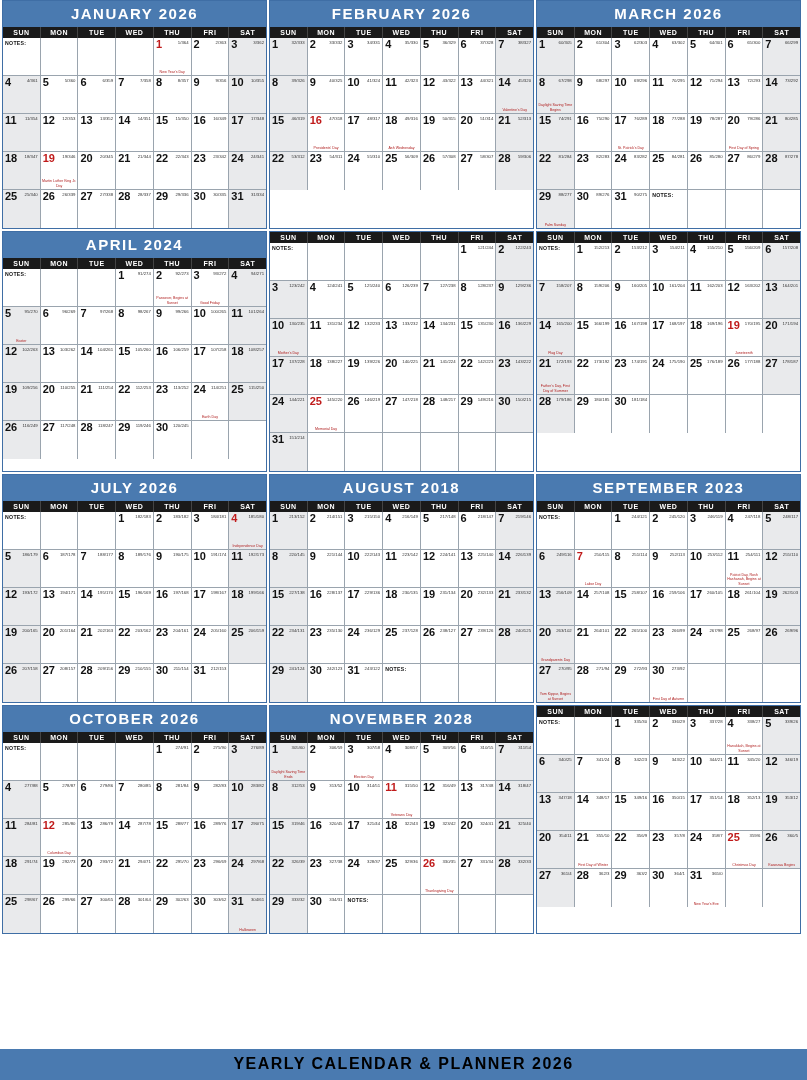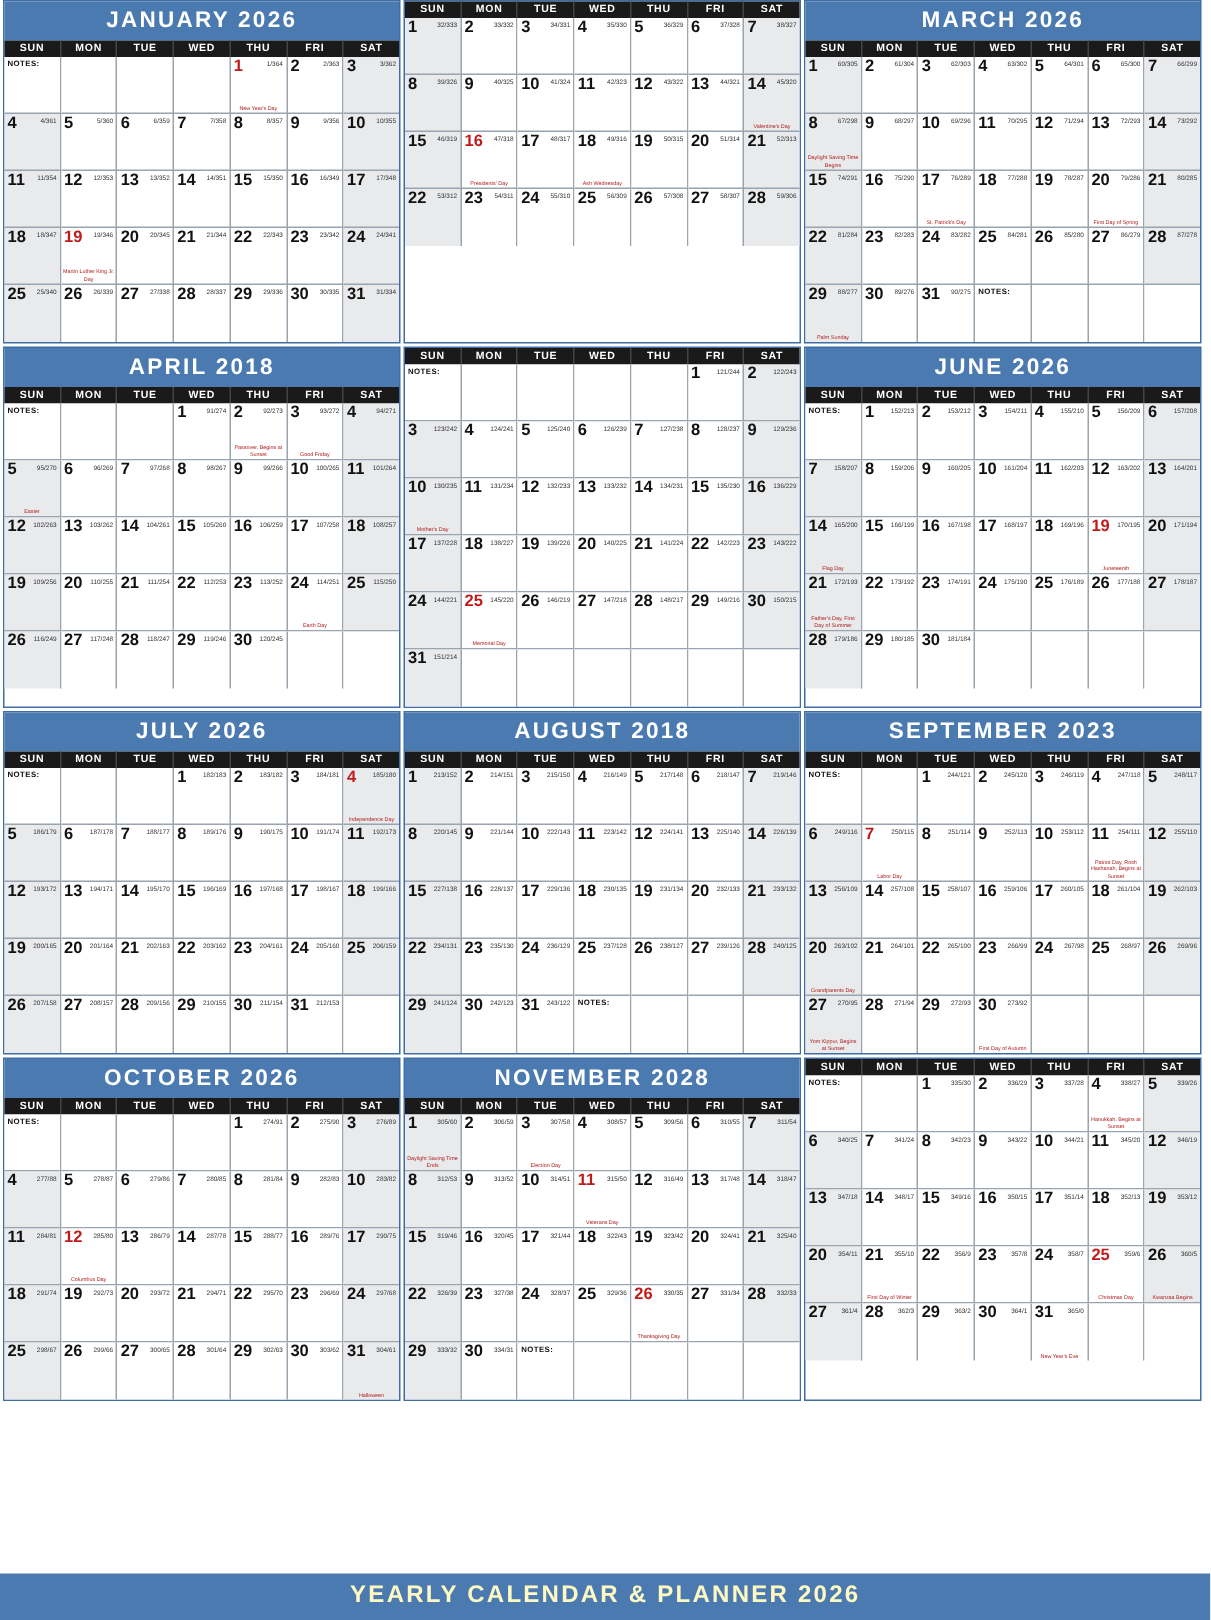--- a/index.html
+++ b/index.html
@@ -101,21 +101,21 @@
     top: 2px; left: 2px;
     font-size: 5.2px;
     font-weight: bold;
     color: #111;
     letter-spacing: 0.3px;
   }
   .footer {
     position: absolute;
     left: 0; right: 0; bottom: 0;
     background: #4a7ab0;
-    color: #fef9c3;
+    color: #000000;
     text-align: center;
     font-weight: bold;
     font-size: 16px;
     letter-spacing: 1.5px;
     padding: 6px 0 7px 0;
   }
 </style>
 </head>
 <body>
 
@@ -272,20 +272,21 @@
                 <span class="julian">30/335</span>
               </div>
               <div class="cell shaded">
                 <span class="daynum">31</span>
                 <span class="julian">31/334</span>
               </div>
             </div>
           </div>
         </div>
         <div class="month">
+          <div class="month-title">FEBRUARY  2026</div>
           <div class="dow-row">
             <div class="dow">SUN</div>
             <div class="dow">MON</div>
             <div class="dow">TUE</div>
             <div class="dow">WED</div>
             <div class="dow">THU</div>
             <div class="dow">FRI</div>
             <div class="dow">SAT</div>
           </div>
           <div class="weeks">
@@ -568,21 +569,21 @@
               </div>
               <div class="cell empty"></div>
               <div class="cell empty"></div>
               <div class="cell empty"></div>
             </div>
           </div>
         </div>
       </div>
       <div class="quarter-row">
         <div class="month">
-          <div class="month-title">APRIL  2018</div>
+          <div class="month-title">APRIL  2024</div>
           <div class="dow-row">
             <div class="dow">SUN</div>
             <div class="dow">MON</div>
             <div class="dow">TUE</div>
             <div class="dow">WED</div>
             <div class="dow">THU</div>
             <div class="dow">FRI</div>
             <div class="dow">SAT</div>
           </div>
           <div class="weeks">
@@ -887,21 +888,20 @@
               <div class="cell empty"></div>
               <div class="cell empty"></div>
               <div class="cell empty"></div>
               <div class="cell empty"></div>
               <div class="cell empty"></div>
               <div class="cell empty"></div>
             </div>
           </div>
         </div>
         <div class="month">
-          <div class="month-title">JUNE  2026</div>
           <div class="dow-row">
             <div class="dow">SUN</div>
             <div class="dow">MON</div>
             <div class="dow">TUE</div>
             <div class="dow">WED</div>
             <div class="dow">THU</div>
             <div class="dow">FRI</div>
             <div class="dow">SAT</div>
           </div>
           <div class="weeks">

